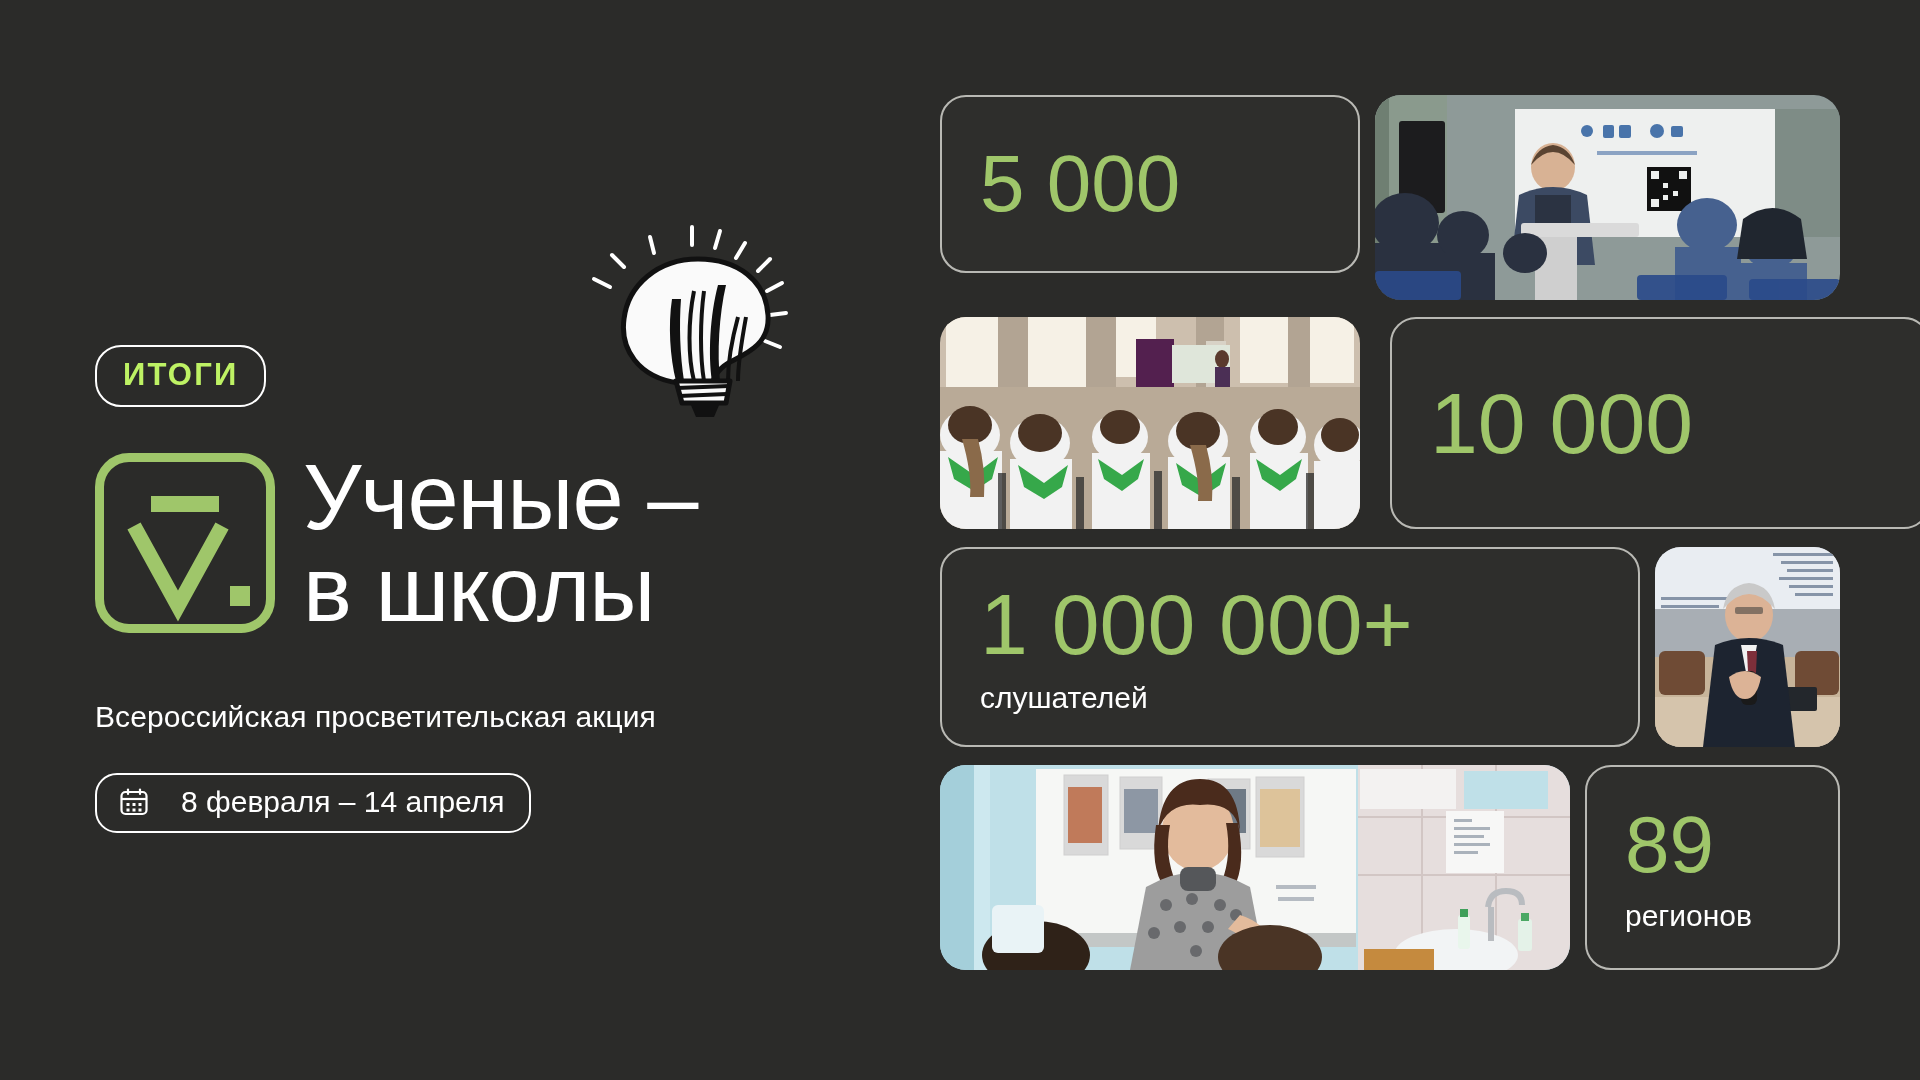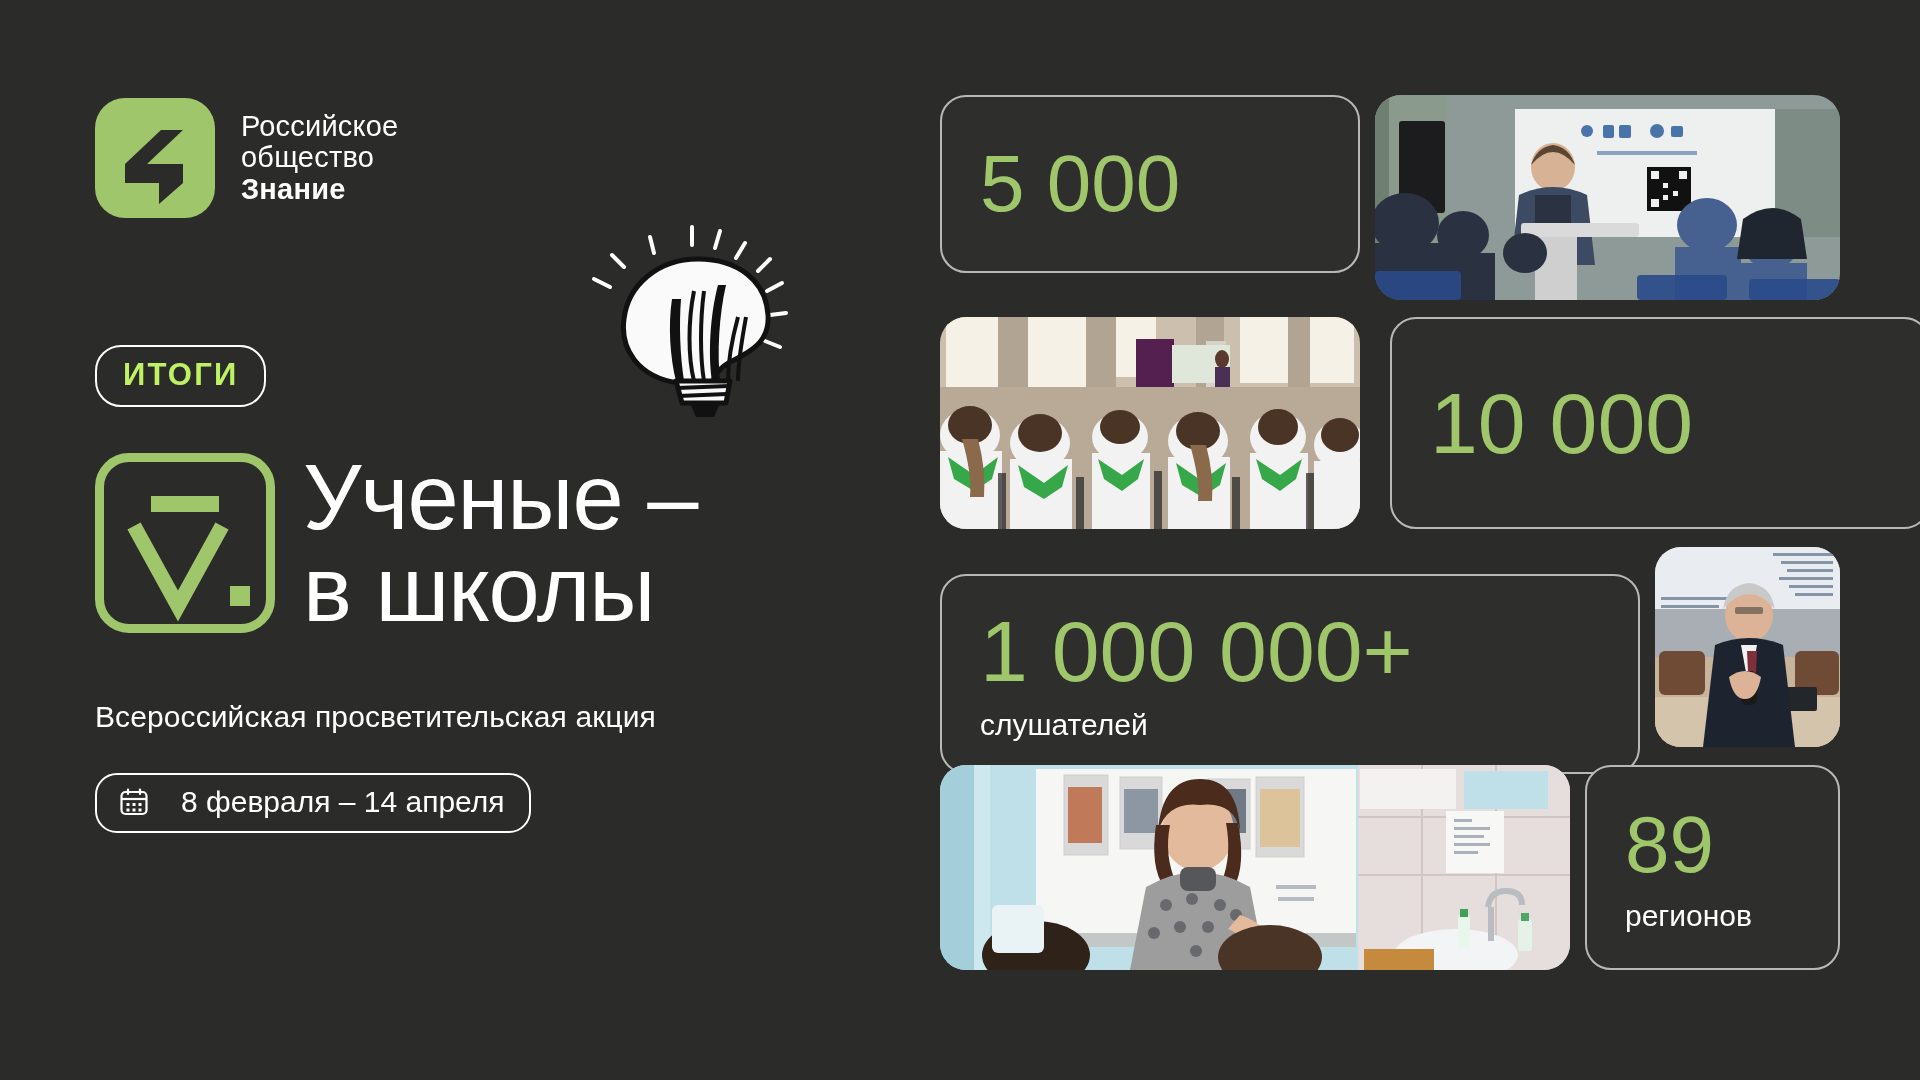--- a/index.html
+++ b/index.html
@@ -92,45 +92,33 @@
 
   .photo{ background:#1d2228; }
   .photo .scene{ position:absolute; inset:0; }
 
   
   #c-scientists{ left:0;   top:0;   width:420px; height:178px; }
   #p-lecture{    left:435; }
   #p-lecture{    left:435px; top:0;   width:465px; height:205px; }
   #p-auditorium{ left:0px;  top:222px; width:420px; height:212px; }
   #c-lectures{   left:450px;top:222px; width:540px; height:212px; }
-  #c-listeners{  left:0px;  top:452px; width:700px; height:200px;margin-top:27px; }
+  #c-listeners{  left:0px;  top:452px; width:700px; height:200px; }
   #p-speaker{    left:715px;top:452px; width:185px; height:200px; }
   #p-teacher{    left:0px;  top:670px; width:630px; height:205px; }
   #c-regions{    left=0; }
   #c-regions{    left:645px;top:670px; width:255px; height:205px; }
 </style>
 </head>
 <body>
 
 <div class="stage">
 
   <div class="left">
 
-    <div class="logo-lockup">
-      <div class="logo-mark">
-        <svg width="120" height="120" viewBox="0 0 120 120">
-          <path d="M30 32 H88 L52 66 H88 V85 L64 106 V85 H30 V66 L66 32 H30 Z" fill="#2b2b29"></path>
-        </svg>
-      </div>
-      <div class="logo-words">
-        <div class="lw1">Российское</div>
-        <div class="lw2">общество</div>
-        <div class="lw3">Знание</div>
-      </div>
-    </div>
 
     <div class="itogi">ИТОГИ</div>
 
     <div class="headline-row">
       <div class="u-icon">
         <div class="macron"></div>
         <svg width="140" height="110" viewBox="0 0 140 110">
           <path d="M8 6 L52 86 L96 6" stroke="#9fc66a" stroke-width="15" fill="none" stroke-linecap="butt"></path>
           <rect x="104" y="66" width="20" height="20" fill="#9fc66a"></rect>
         </svg>

